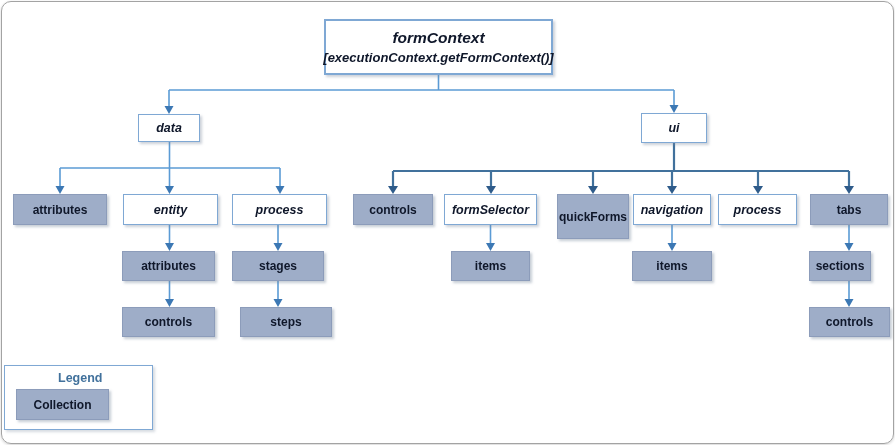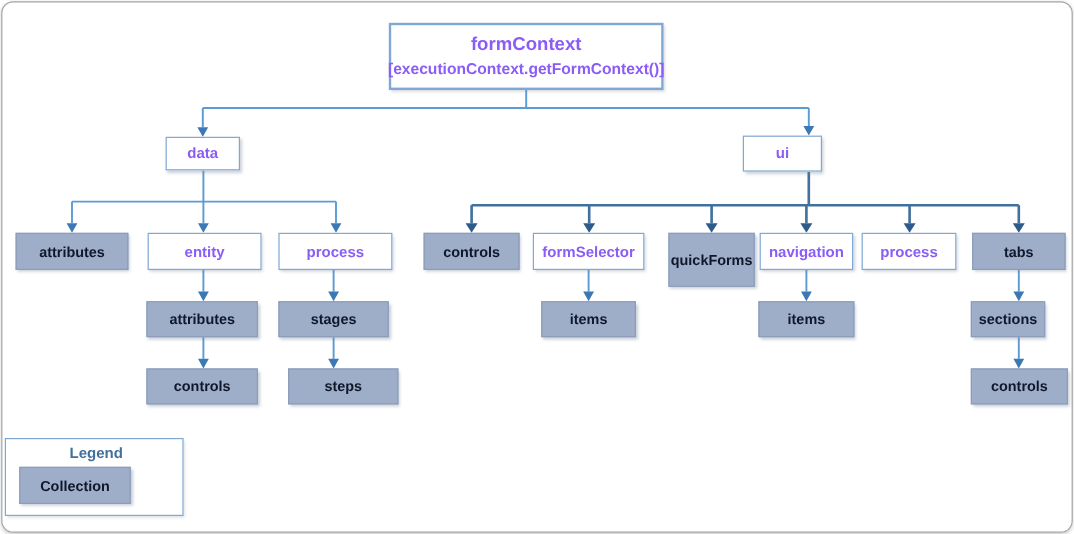--- a/index.html
+++ b/index.html
@@ -11,22 +11,22 @@
   html,body{margin:0;padding:0;background:#fff;}
   body{width:895px;height:445px;position:relative;font-family:"Liberation Sans",sans-serif;}
   .frame{position:absolute;inset:1px;border:1.5px solid var(--frame-border);border-radius:10px;box-shadow:0 1px 3px rgba(0,0,0,.18);}
   svg.connectors{position:absolute;left:0;top:0;width:895px;height:445px;}
   .ln-light{stroke:var(--light);stroke-width:1.6;fill:none;}
   .ln-dark{stroke:var(--dark);stroke-width:2.2;fill:none;}
   .ah-light{fill:var(--ahl);stroke:none;}
   .ah-dark{fill:var(--ahd);stroke:none;}
   .node{position:absolute;display:flex;align-items:center;justify-content:center;
         font-weight:bold;white-space:nowrap;}
-  .white{background:#fff;border:1px solid var(--node-border);color:#8b5cf6;font-size:12.5px;
-         box-shadow:1.5px 2px 2.5px rgba(120,135,155,.38);}
+  .white{background:#fff;border:1px solid var(--node-border);color:#0f172a;font-size:12.5px;
+         box-shadow:1.5px 2px 2.5px rgba(120,135,155,.38);font-style:italic;}
   .lvl1{border-width:1.5px;}
   .rootbox{border-width:2px;flex-direction:column;line-height:1.25;}
   .root-title{font-size:15.5px;}
   .root-sub{font-size:13px;margin-top:2px;}
   .blue{background:var(--fill);border:1px solid #8C9CBA;color:#0f172a;font-size:12px;
         box-shadow:1.5px 2px 2.5px rgba(120,135,155,.42);}
   .legend{position:absolute;left:4px;top:365px;width:149px;height:65px;background:#fff;
           border:1px solid var(--node-border);box-shadow:1.5px 2px 2.5px rgba(120,135,155,.3);}
   .legend-title{position:absolute;left:10px;top:5px;font-weight:bold;font-size:12.5px;color:var(--dark);padding-left:43px;}
   .legend .blue{left:11px;top:23px;width:93px;height:31px;}
@@ -86,21 +86,21 @@
     <polygon class="ah-dark" points="844,186 854,186 849,194"></polygon>
   </g>
 </svg>
 
 <div class="node white rootbox" style="left:324px;top:19px;width:229px;height:56px;">
   <span class="root-title">formContext</span>
   <span class="root-sub">[executionContext.getFormContext()]</span>
 </div>
 
 <div class="node white lvl1" style="left:138px;top:114px;width:62px;height:28px;">data</div>
-<div class="node white lvl1" style="left:619px;top:113px;width:66px;height:30px;">ui</div>
+<div class="node white lvl1" style="left:641px;top:113px;width:66px;height:30px;">ui</div>
 
 <div class="node blue" style="left:13px;top:194px;width:94px;height:31px;">attributes</div>
 <div class="node white" style="left:123px;top:194px;width:95px;height:31px;">entity</div>
 <div class="node white" style="left:232px;top:194px;width:95px;height:31px;">process</div>
 
 <div class="node blue" style="left:122px;top:251px;width:93px;height:30px;">attributes</div>
 <div class="node blue" style="left:122px;top:307px;width:93px;height:30px;">controls</div>
 
 <div class="node blue" style="left:232px;top:251px;width:92px;height:30px;">stages</div>
 <div class="node blue" style="left:240px;top:307px;width:92px;height:30px;">steps</div>

